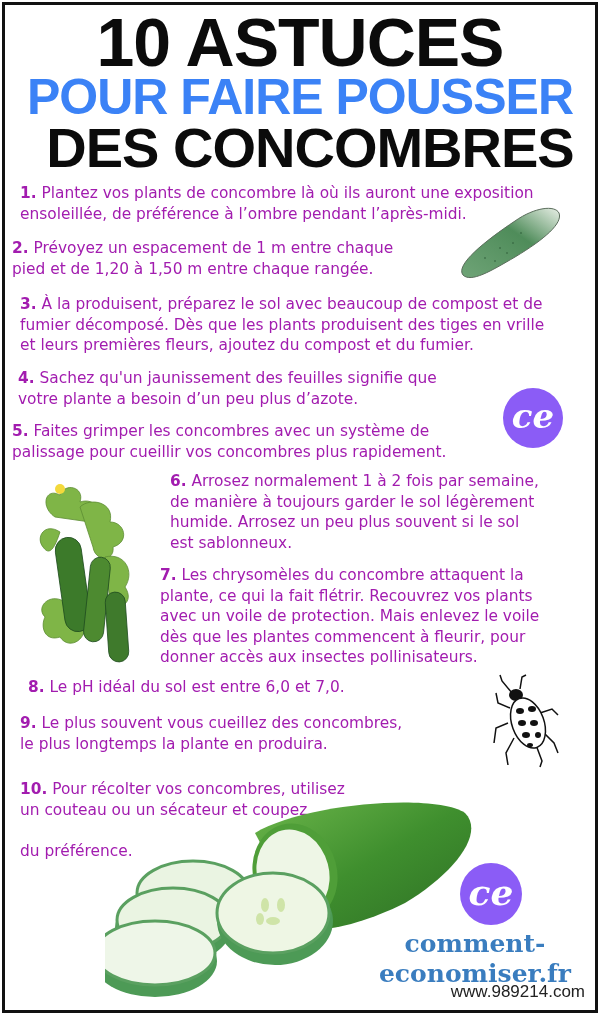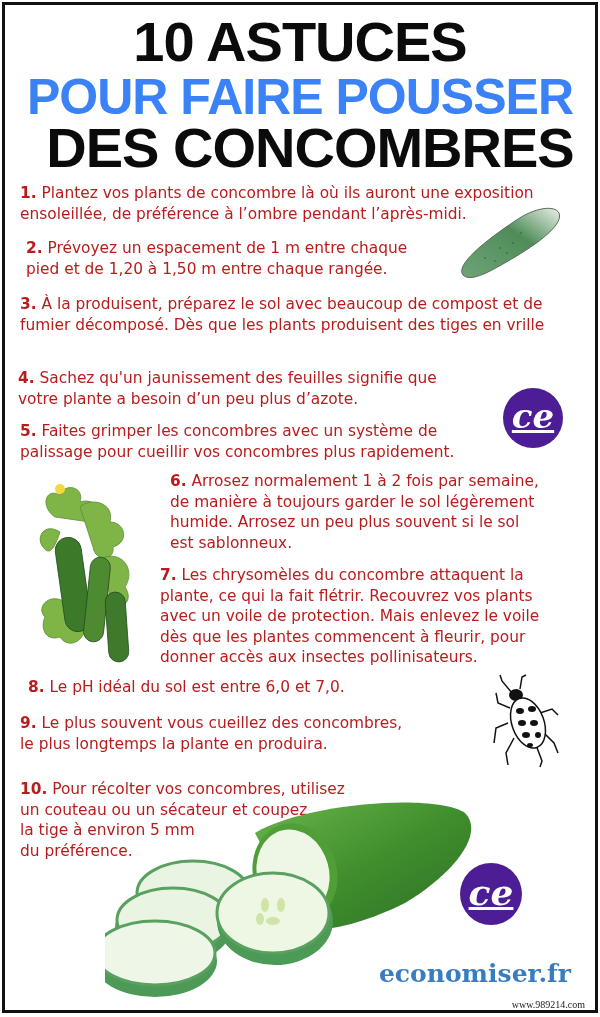--- a/index.html
+++ b/index.html
@@ -3,50 +3,50 @@
   <meta charset="utf-8">
   <style>
     * { box-sizing: border-box; margin: 0; padding: 0; }
     html, body { width: 600px; height: 1017px; background: #ffffff; overflow: hidden; }
     .frame {
       position: absolute; left: 2px; top: 2px; width: 596px; height: 1011px;
       border: 3px solid #111; background: #fff;
     }
     .title { position: absolute; left: 0; width: 100%; text-align: center;
       font-family: "Liberation Sans", sans-serif; font-weight: bold; letter-spacing: -1px; }
-    .t1 { top: 8px; font-size: 56px; color: #0b0b0b; line-height: 58px; }
+    .t1 { top: 8px; font-size: 68px; color: #0b0b0b; line-height: 58px; }
     .t2 { top: 66px; font-size: 50px; color: #3b82f6; line-height: 52px; }
     .t3 { top: 114px; font-size: 56px; color: #0b0b0b; line-height: 58px; padding-left: 20px; }
     .tip { position: absolute; font-family: "DejaVu Sans", sans-serif; font-size: 15.4px;
-      line-height: 20.5px; color: #b91c1c; }
+      line-height: 20.5px; color: #a21caf; }
     .num { font-weight: bold; }
-    .wm { position: absolute; right: 10px; bottom: 0px; font-family: Liberation Serif, serif;
-      font-size: 10px; color: #222; }
-    .logo-circle { position: absolute; border-radius: 50%; background: #4c1d95; color: #fff;
-      font-family: "DejaVu Serif", serif; font-style: italic; font-weight: bold; text-align: center; text-decoration: underline; }
+    .wm { position: absolute; right: 10px; bottom: 8px; font-family: Liberation Sans, sans-serif;
+      font-size: 17px; color: #222; }
+    .logo-circle { position: absolute; border-radius: 50%; background: #8b5cf6; color: #fff;
+      font-family: "DejaVu Serif", serif; font-style: italic; font-weight: bold; text-align: center; }
     .site { position: absolute; font-family: "DejaVu Serif", serif; font-weight: bold; color: #3a7dbf;
       text-align: center; line-height: 30px; font-size: 25px; }
     svg { position: absolute; }
   </style>
 </head>
 <body>
 
 <div class="frame">
 
   <div class="title t1">10 ASTUCES</div>
   <div class="title t2">POUR FAIRE POUSSER</div>
   <div class="title t3">DES CONCOMBRES</div>
 
   <div class="tip" style="left:15px; top:178px;">
     <span class="num">1.</span>
     <span>Plantez vos plants de concombre là où ils auront une exposition</span><br>
     <span>ensoleillée, de préférence à l’ombre pendant l’après-midi.</span>
   </div>
 
-  <div class="tip" style="left:21px; top:233px;">
+  <div class="tip" style="left:7px; top:233px;">
     <span class="num">2.</span>
     <span>Prévoyez un espacement de 1 m entre chaque</span><br>
     <span>pied et de 1,20 à 1,50 m entre chaque rangée.</span>
   </div>
 
   <svg style="left:450px; top:198px;" width="112" height="80" viewBox="0 0 112 80">
     <defs>
       <linearGradient id="cg1" x1="0" y1="1" x2="1" y2="0">
         <stop offset="0" stop-color="#6fa477"></stop>
         <stop offset="0.6" stop-color="#4f8c5a"></stop>
@@ -61,29 +61,30 @@
       <circle cx="40" cy="58" r="1"></circle>
         <circle cx="66" cy="30" r="1"></circle>
         <circle cx="52" cy="50" r="1"></circle>
     </g>
   </svg>
 
   <div class="tip" style="left:15px; top:289px;">
     <span class="num">3.</span>
     <span>À la produisent, préparez le sol avec beaucoup de compost et de</span><br>
     <span>fumier décomposé. Dès que les plants produisent des tiges en vrille</span><br>
+    <span>et leurs premières fleurs, ajoutez du compost et du fumier.</span>
   </div>
 
   <div class="tip" style="left:13px; top:363px;">
     <span class="num">4.</span>
     <span>Sachez qu'un jaunissement des feuilles signifie que</span><br>
     <span>votre plante a besoin d’un peu plus d’azote.</span>
   </div>
 
-  <div class="tip" style="left:15px; top:416px;">
+  <div class="tip" style="left:7px; top:416px;">
     <span class="num">5.</span>
     <span>Faites grimper les concombres avec un système de</span><br>
     <span>palissage pour cueillir vos concombres plus rapidement.</span>
   </div>
 
   <div class="logo-circle" style="left:498px; top:383px; width:60px; height:60px; font-size:34px; line-height:56px;">ce</div>
 
   <svg style="left:30px; top:472px;" width="110" height="190" viewBox="0 0 110 190">
     <g fill="#7fb547" stroke="#5d8d33" stroke-width="0.8">
       <path d="M20 40 C 5 30, 10 10, 25 18 C 30 5, 50 10, 45 25 C 60 20, 70 35, 55 45 Z"></path>
@@ -149,21 +150,21 @@
   <div class="tip" style="left:15px; top:708px;">
     <span class="num">9.</span>
     <span>Le plus souvent vous cueillez des concombres,</span><br>
     <span>le plus longtemps la plante en produira.</span>
   </div>
 
   <div class="tip" style="left:15px; top:762px;margin-top:12px;">
     <span class="num">10.</span>
     <span>Pour récolter vos concombres, utilisez</span><br>
     <span>un couteau ou un sécateur et coupez</span><br>
-    <span>la tige à environ 5 mm</span><br>
+    <br>
     <span>du préférence.</span>
   </div>
 
   <svg style="left:100px; top:788px;" width="370" height="210" viewBox="0 0 370 210">
     <defs>
       <linearGradient id="cgb" x1="0" y1="0" x2="1" y2="1">
         <stop offset="0" stop-color="#6bb54a"></stop>
         <stop offset="0.5" stop-color="#3f8f2e"></stop>
         <stop offset="1" stop-color="#2e6f25"></stop>
       </linearGradient>
@@ -187,18 +188,18 @@
           <ellipse cx="176" cy="112" rx="4" ry="7"></ellipse>
         <ellipse cx="168" cy="128" rx="7" ry="4"></ellipse>
           <ellipse cx="155" cy="126" rx="4" ry="6"></ellipse>
       </g>
     </g>
   </svg>
 
   <div class="logo-circle" style="left:455px; top:858px; width:62px; height:62px; font-size:36px; line-height:58px;">ce</div>
 
   <div class="site" style="left:345px; top:924px; width:250px;">
-    <br>
+    <span>comment-</span><br>
     <span>economiser.fr</span>
   </div>
 
   <div class="wm">www.989214.com</div>
 </div>
 
 </body></html>

